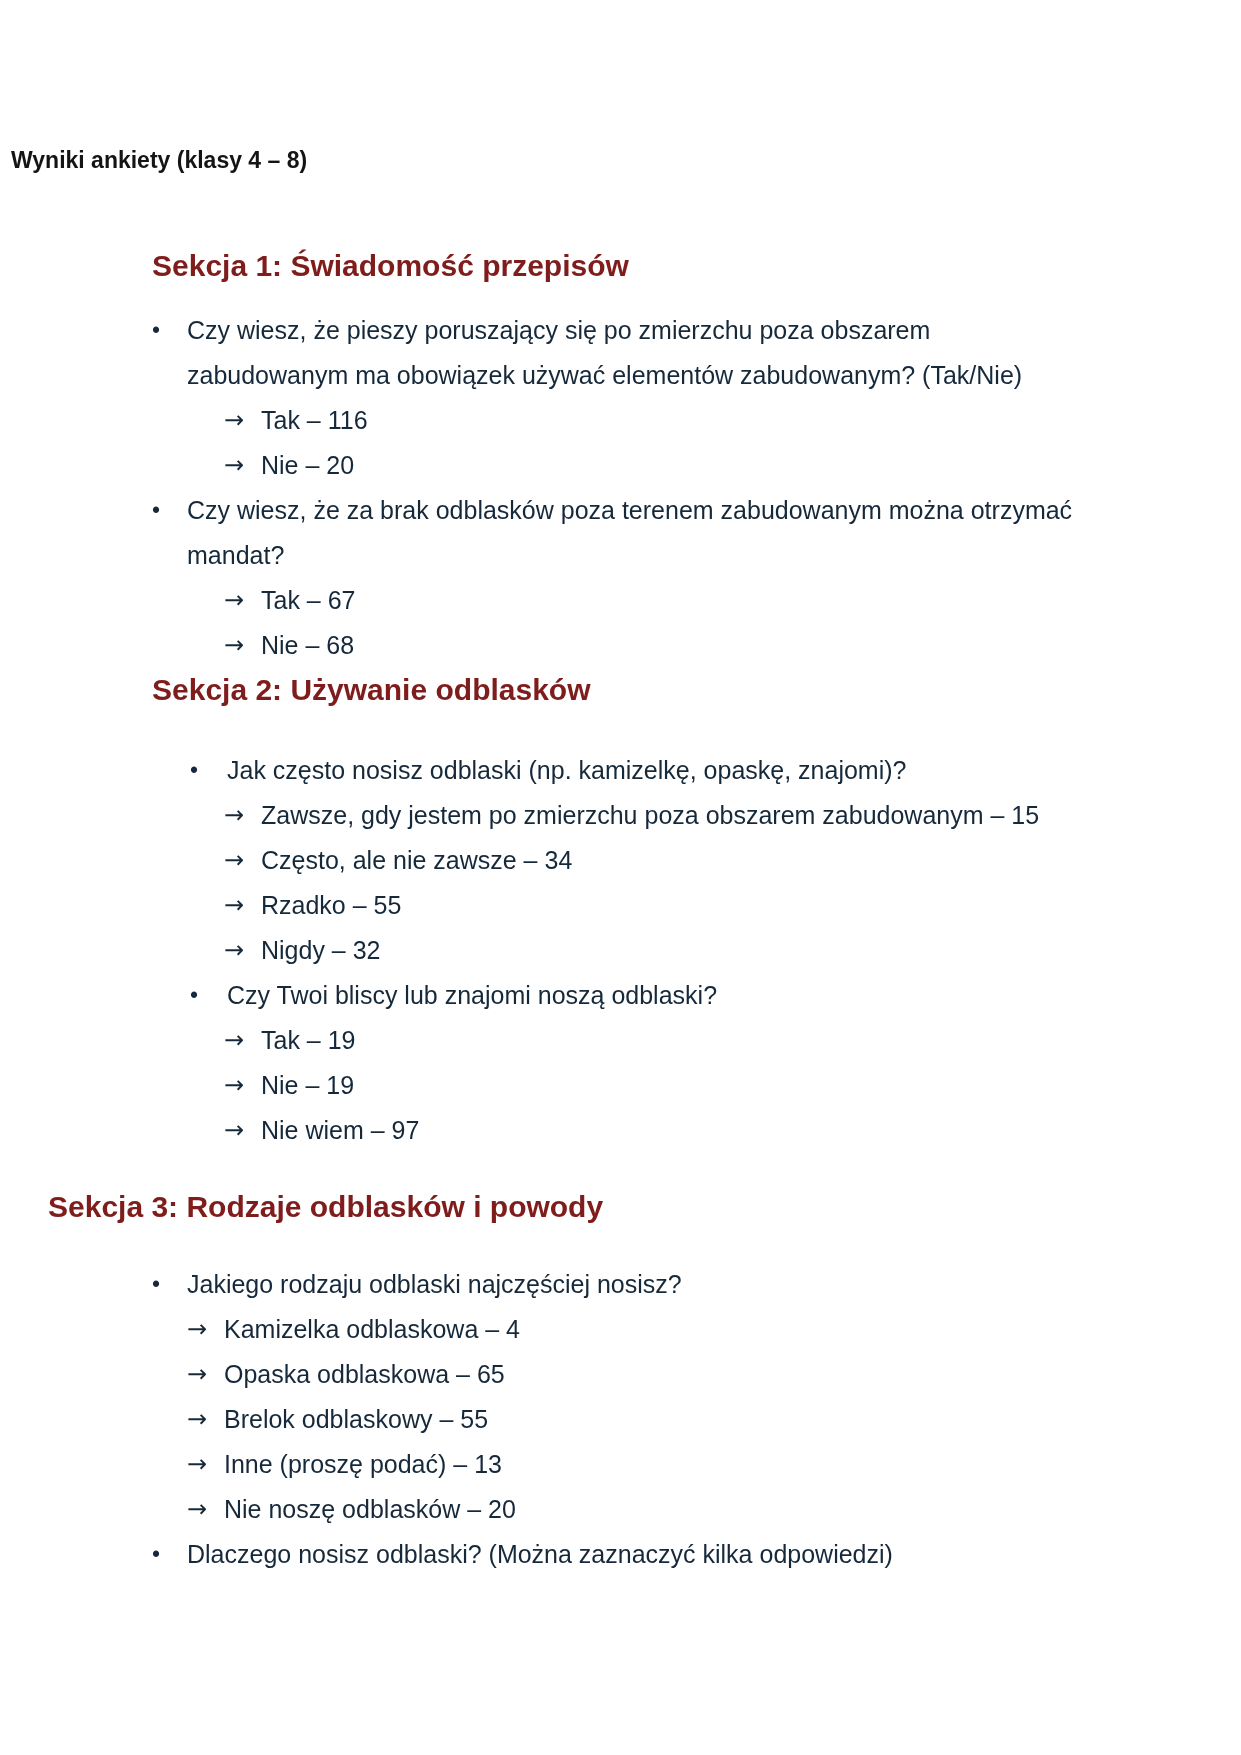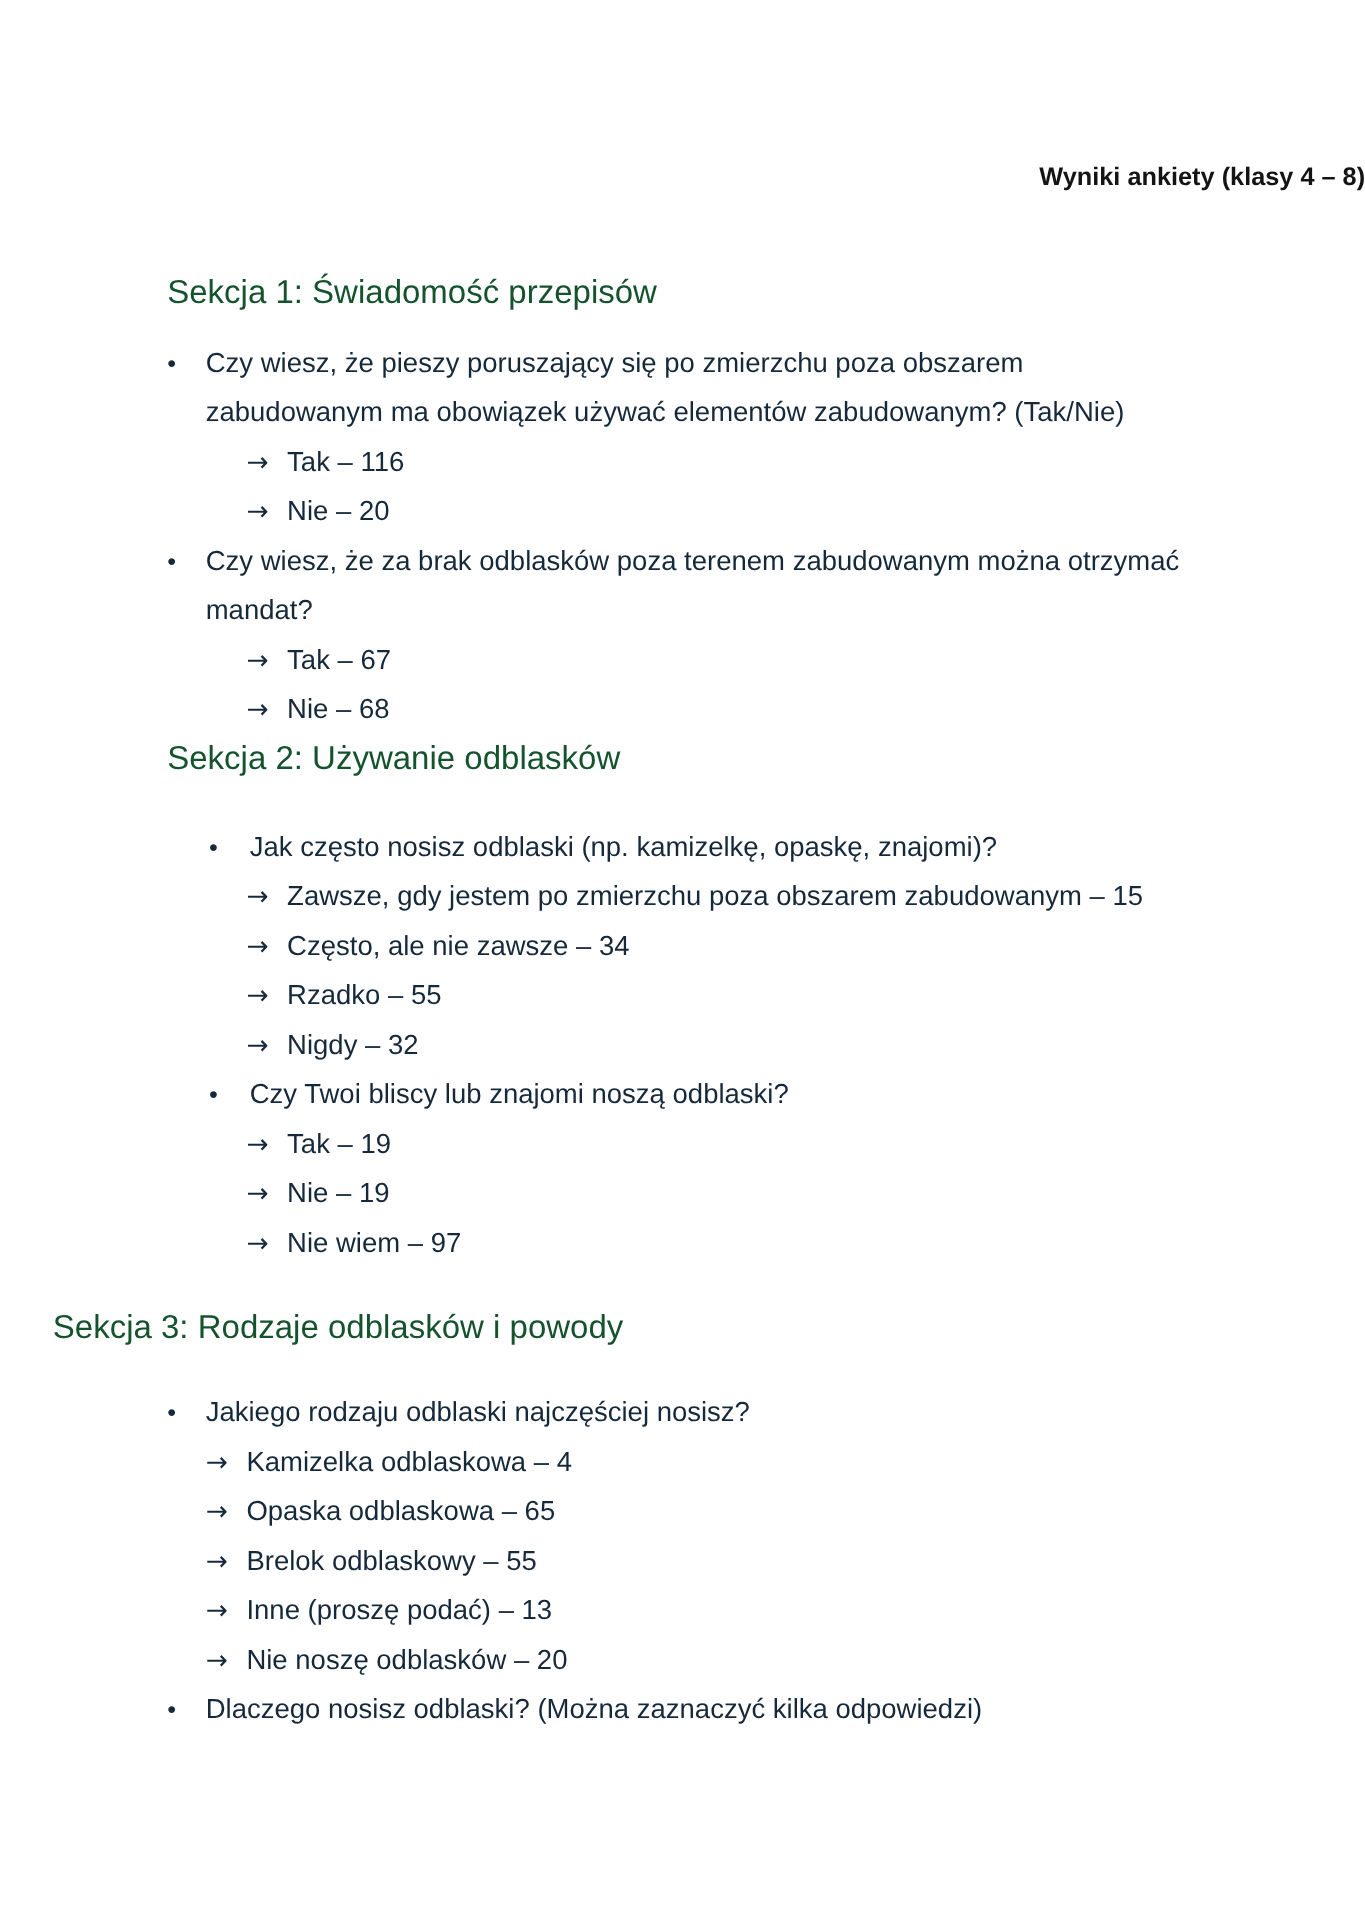--- a/index.html
+++ b/index.html
@@ -8,33 +8,34 @@
     position: relative;
     width: 1241px;
     height: 1755px;
     background: #ffffff;
     overflow: hidden;
     font-family: "Liberation Sans", sans-serif;
     color: #16293B;
   }
   .doc-title {
     padding-top: 144px;
-    text-align: right;
+    text-align: left;
     font-size: 23px;
     font-weight: bold;
     line-height: 32px;
     color: #141414;
+    margin-left: 11px;
   }
   .heading {
     margin: 0;
     padding-left: 152px;
     font-size: 30px;
-    font-weight: 400;
+    font-weight: 700;
     line-height: 44px;
-    color: #14532d;
+    color: #7f1d1d;
   }
   .section.s0 .heading { margin-top: 68px; }
   .section.s0 .items   { margin-top: 20px; }
   .section.s1 .heading { }
   .section.s1 .items   { margin-top: 36px; }
   .section.s2 .heading { margin-top: 32px; padding-left: 48px; }
   .section.s2 .items   { margin-top: 33px; }
 
   .q, .a {
     position: relative;

